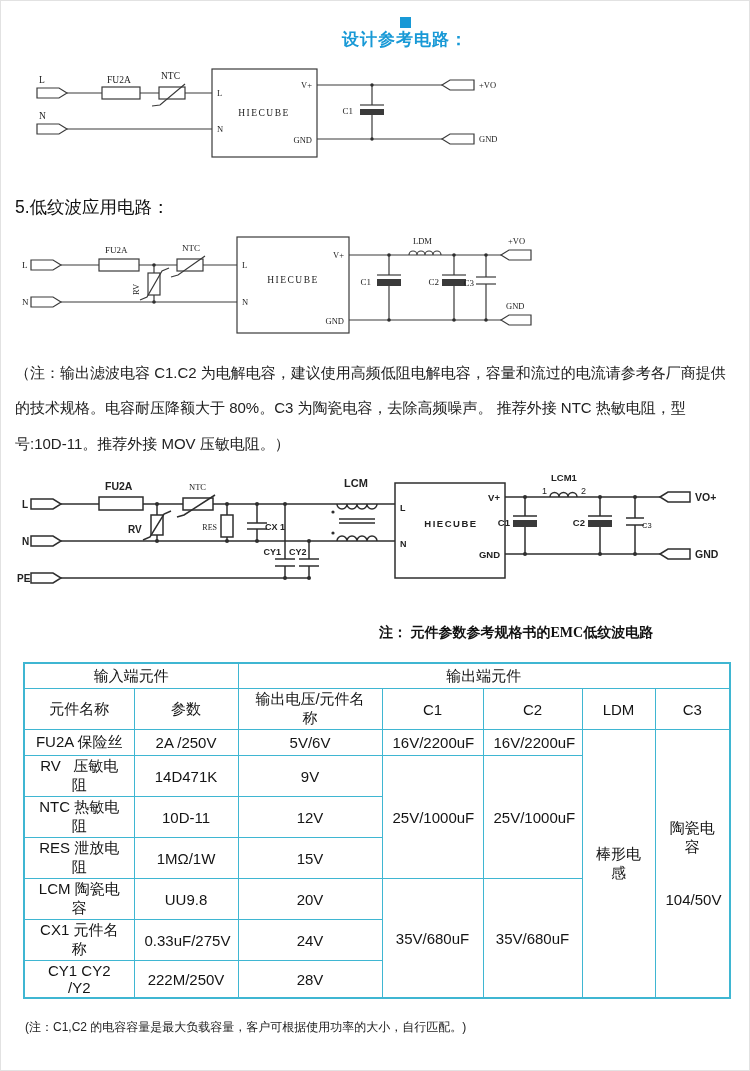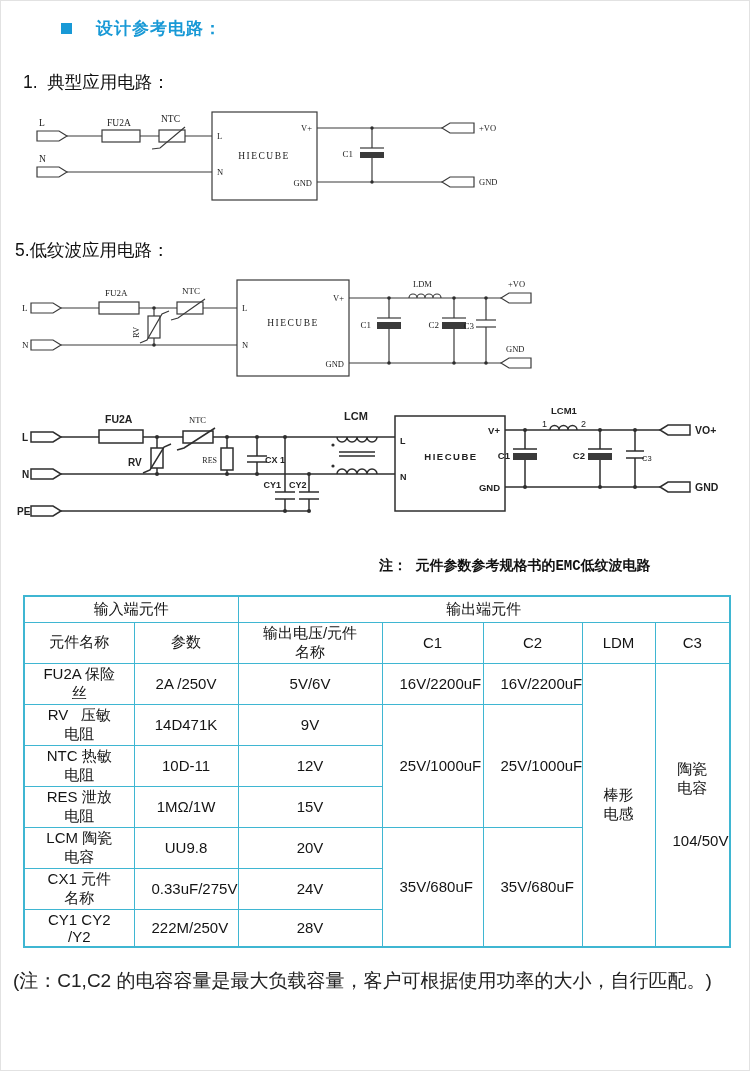--- a/index.html
+++ b/index.html
@@ -2,31 +2,31 @@
 <html><head>
 <meta charset="utf-8">
 <style>
   * { margin:0; padding:0; box-sizing:border-box; }
   html,body { background:#fff; }
   .page {
     position:relative; width:750px; height:1071px; background:#ffffff;
     border:1px solid #e2e2e2; overflow:hidden;
     font-family:"Liberation Sans","DejaVu Sans",sans-serif; color:#1a1a1a;
   }
-  .hdr { display:flex; align-items:center; gap:24px; margin:16px 0 0 60px; }
+  .hdr { display:flex; align-items:center; margin:16px 0 0 60px;flex-direction:column; }
   .hdr .sq { width:11px; height:11px; background:#1899d6; flex:0 0 auto; }
   .hdr .ttl { color:#1899d6; font-weight:bold; font-size:17px; letter-spacing:1px; }
   .sec-title { font-size:17.5px; color:#111; white-space:pre-wrap; }
   .t1 { margin:30px 0 0 22px; }
   .t2 { margin:24px 0 0 14px; }
   .t3 { margin:16px 0 0 14px; }
   .note { font-size:15px; color:#222; }
   .n1 { margin:10px 14px 0 14px; }
   .n2 { margin:4px 12px 0 14px; line-height:2.35; }
-  .n3 { margin:14px 16px 0 378px; font-family:Liberation Mono, monospace;
+  .n3 { margin:14px 16px 0 378px; font-family:Liberation Serif, serif;
         font-weight:bold; font-size:14px; color:#111; }
   .c1 { margin:8px 0 0 26px; }
   .c2 { margin:6px 0 0 18px; }
   .c3 { margin:10px 0 0 14px; }
   svg .wire { stroke:#3a3a3a; stroke-width:1.2; fill:none; }
   svg .wire3 { stroke:#2e2e2e; stroke-width:1.5; fill:none; }
   svg .comp { stroke:#3a3a3a; stroke-width:1.2; fill:#ffffff; }
   svg .comp3 { stroke:#2e2e2e; stroke-width:1.5; fill:#ffffff; }
   svg .plate { fill:#3a3a3a; stroke:none; }
   svg .dot { fill:#2e2e2e; stroke:none; }
@@ -34,37 +34,36 @@
   svg .sf { font-family:"Liberation Serif","DejaVu Serif",serif; }
   svg .ss { font-family:"Liberation Sans","DejaVu Sans",sans-serif; }
   svg .b { font-weight:bold; }
   table.spec {
     border-collapse:collapse; table-layout:fixed; width:706px;
     margin:20px 0 0 22px; font-size:15px; color:#141414;
     border:2px solid #3fb6d2;
   }
   table.spec td {
     border:1px solid #3fb6d2; text-align:center; vertical-align:middle;
-    height:26px; padding:1px 17px; white-space:pre-wrap; overflow:hidden;
+    height:26px; padding:1px 10px; white-space:pre-wrap; overflow:hidden;
   }
-  .footer-note { margin:20px 0 0 12px; font-size:19px; color:#222; }
+  .footer-note { margin:20px 0 0 24px; font-size:12px; color:#222; }
 </style>
 </head>
 <body>
 
 <div class="page">
 
   
   <div class="hdr">
     <span class="sq"></span>
     <span class="ttl">设计参考电路：</span>
   </div>
 
   
-  <div class="sec-title t1">1.  典型应用电路：</div>
 
   <svg class="c1" width="470" height="108" viewBox="0 0 470 108">
     <g>
       <text class="sf" x="12" y="24" font-size="9.5">L</text>
       <polygon class="comp" points="10,29 32,29 40,34 32,39 10,39"></polygon>
       <line class="wire" x1="40" y1="34" x2="185" y2="34"></line>
     </g>
     <g>
       <text class="sf" x="80" y="24" font-size="9.5">FU2A</text>
       <rect class="comp" x="75" y="28" width="38" height="12"></rect>
@@ -184,20 +183,21 @@
     <g>
       <text class="sf" x="489" y="19" font-size="8.5">+VO</text>
       <polygon class="comp" points="482,30 490,25 512,25 512,35 490,35"></polygon>
     </g>
     <g>
       <text class="sf" x="487" y="84" font-size="8.5">GND</text>
       <polygon class="comp" points="482,95 490,90 512,90 512,100 490,100"></polygon>
     </g>
   </svg>
 
+  <div class="note n2">（注：输出滤波电容 C1.C2 为电解电容，建议使用高频低阻电解电容，容量和流过的电流请参考各厂商提供的技术规格。电容耐压降额大于 80%。C3 为陶瓷电容，去除高频噪声。 推荐外接 NTC 热敏电阻，型号:10D-11。推荐外接 MOV 压敏电阻。）</div>
 
   
 
   <svg class="c3" width="705" height="135" viewBox="0 0 705 135">
     <g>
       <text class="ss b" x="7" y="37" font-size="10">L</text>
       <polygon class="comp3" points="16,28 38,28 46,33 38,38 16,38"></polygon>
       <line class="wire3" x1="46" y1="33" x2="380" y2="33"></line>
     </g>
     <g>

